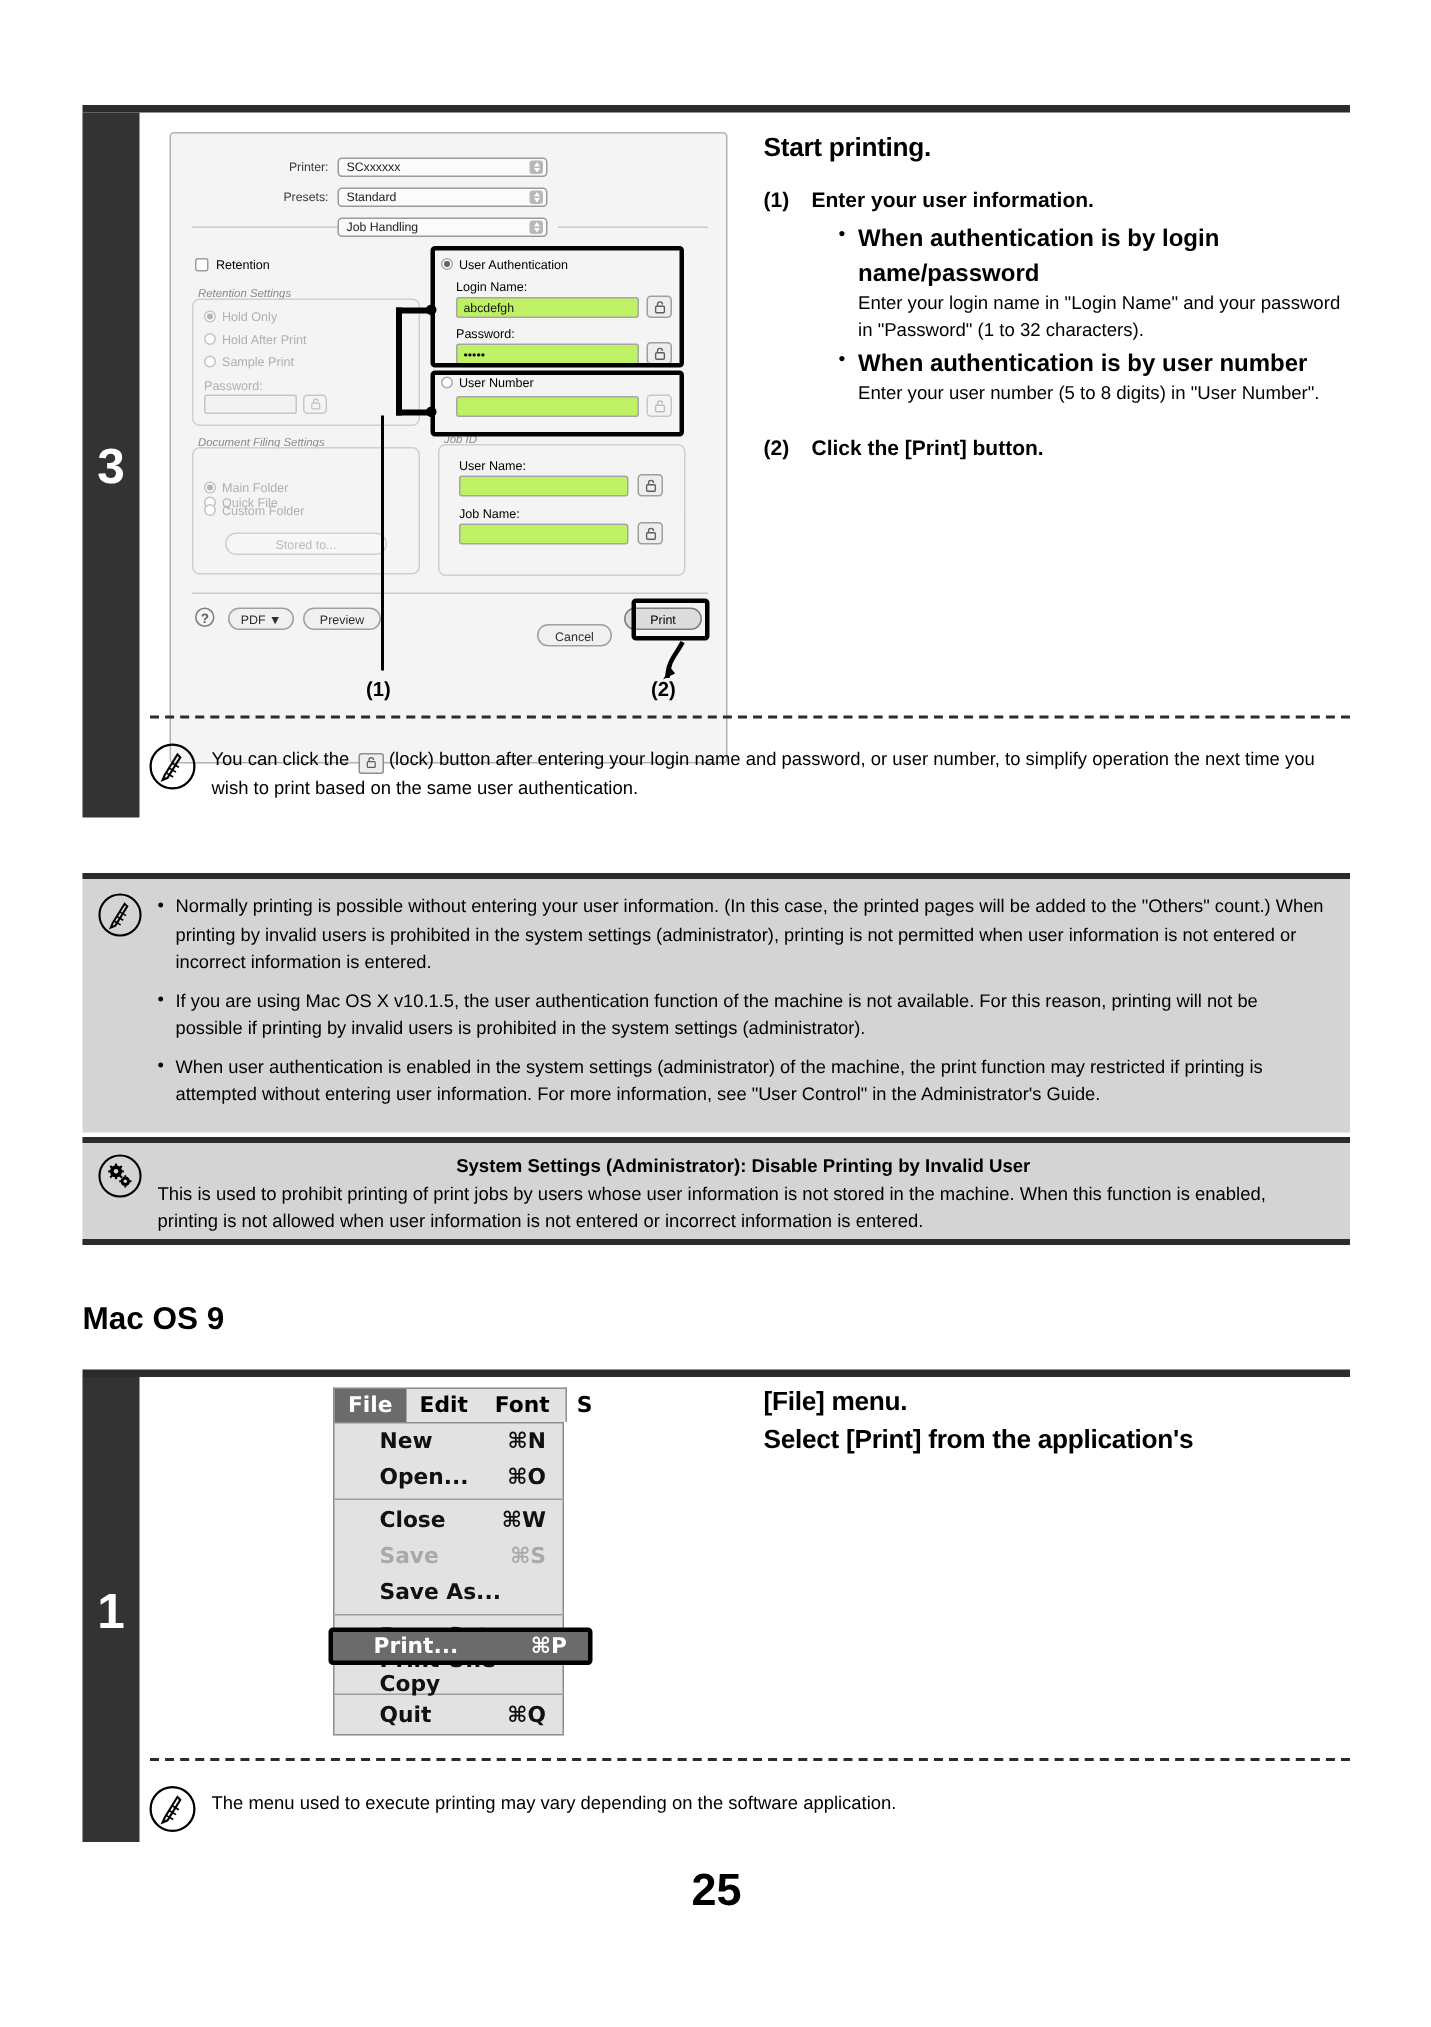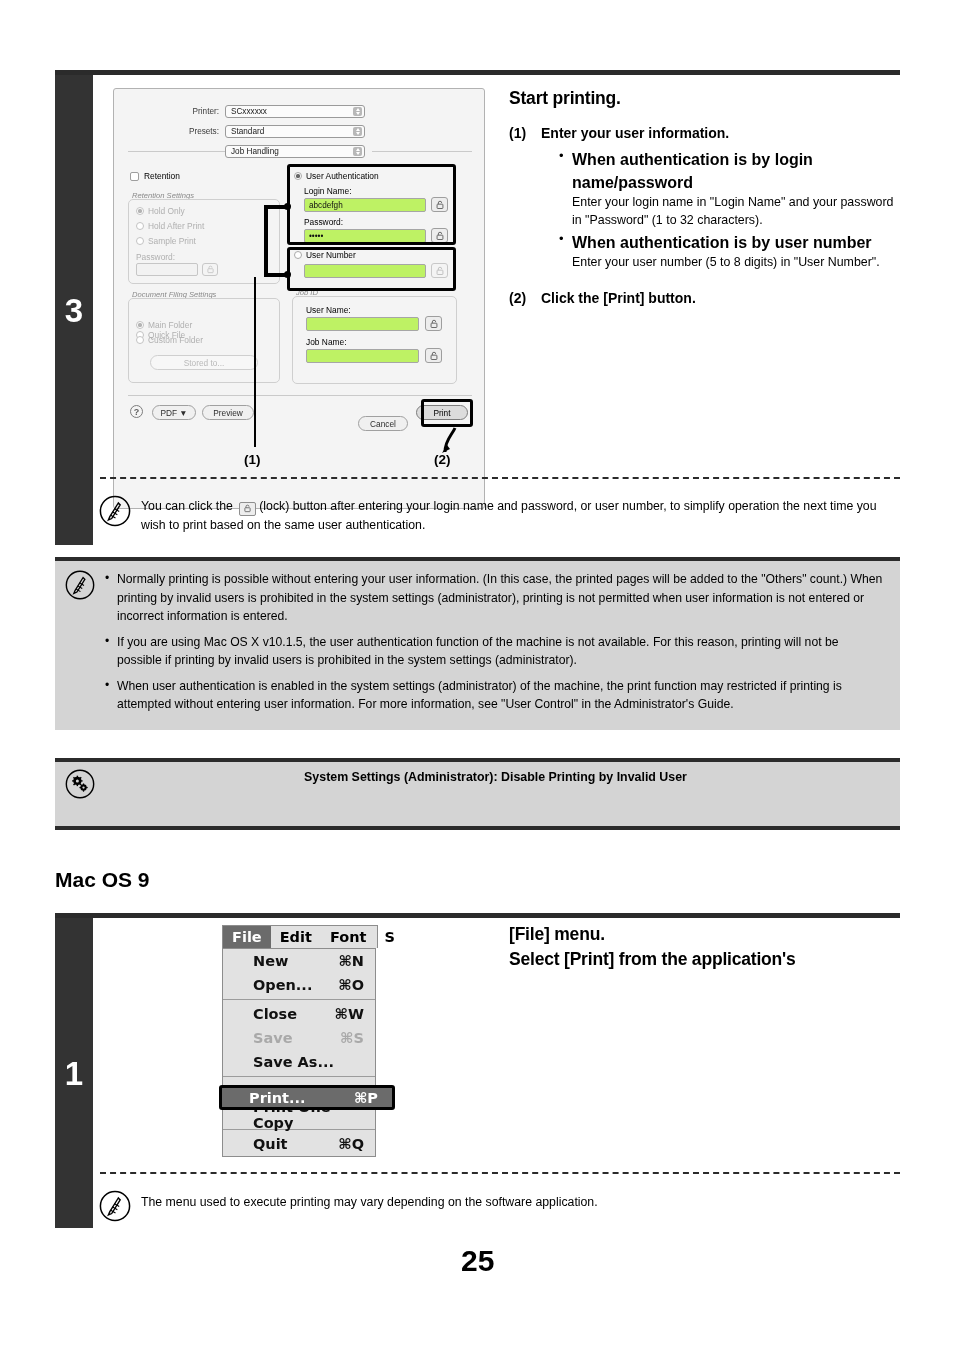--- a/index.html
+++ b/index.html
@@ -418,21 +418,21 @@
     <span>You can click the</span>
     <span style="display:inline-block;vertical-align:-3px;width:17px;height:14px;border:1px solid #8e8e8e;background:#ededed;border-radius:2px;margin:0 3px;text-align:center;line-height:12px;">
       <svg width="9" height="9" viewBox="0 0 12 12">
           <path d="M4 5V3.5a2 2 0 0 1 4 0" fill="none" stroke="#5d5d5d" stroke-width="1.1"></path>
           <rect x="2.5" y="5" width="7" height="5.2" rx="0.8" fill="none" stroke="#5d5d5d" stroke-width="1.1"></rect>
         </svg>
     </span><span>(lock) button after entering your login name and password, or user number, to simplify operation the next time you wish to print based on the same user authentication.</span>
   </div>
 </div>
 
-<div class="gbox" style="left:55px;top:557px;width:845px;height:173px;">
+<div class="gbox" style="left:55px;top:582px;width:845px;height:173px;">
   <div class="gline-top"></div>
   <div class="gbox-inner" style="padding-top:12px;">
     <svg class="gbox-icon" viewBox="0 0 34 34">
       <ellipse cx="17" cy="17" rx="15.5" ry="15.5" fill="none" stroke="#000" stroke-width="1.6"></ellipse>
       <path d="M20.5 8.5 L11.5 23 L10 26.5 L13.5 25 L22.5 10.5 Z" fill="none" stroke="#000" stroke-width="1.5"></path>
       <path d="M12.5 21.5 L17.5 24.5" stroke="#000" stroke-width="1.2"></path>
       <path d="M14.5 18.0 L19.5 21.0" stroke="#000" stroke-width="1.2"></path>
       <path d="M16.5 14.5 L21.5 17.5" stroke="#000" stroke-width="1.2"></path>
     </svg>
     <ul style="flex:1;padding-top:1px;">
@@ -465,20 +465,21 @@
         <circle cx="21" cy="21" r="3.6"></circle>
         <circle cx="21" cy="21" r="1.3" fill="#d4d4d4"></circle>
         <rect x="20.3" y="16.4" width="1.4" height="1.8"></rect>
           <rect x="20.3" y="23.9" width="1.4" height="1.8"></rect>
         <rect x="16.4" y="20.3" width="1.8" height="1.4"></rect>
           <rect x="23.9" y="20.3" width="1.8" height="1.4"></rect>
       </g>
     </svg>
     <div style="flex:1;">
       <div class="ss-title">System Settings (Administrator): Disable Printing by Invalid User</div>
+      <div class="ss-body">This is used to prohibit printing of print jobs by users whose user information is not stored in the machine. When this function is enabled, printing is not allowed when user information is not entered or incorrect information is entered.</div>
     </div>
   </div>
 </div>
 
 <div class="sec-head" style="left:55px;top:868px;">Mac OS 9</div>
 
 <div class="step-sec" style="left:0;top:913px;width:954px;height:320px;">
   <div class="step-rule"></div>
   <div class="step-bar" style="height:310px;">
     <span class="step-num">1</span>

